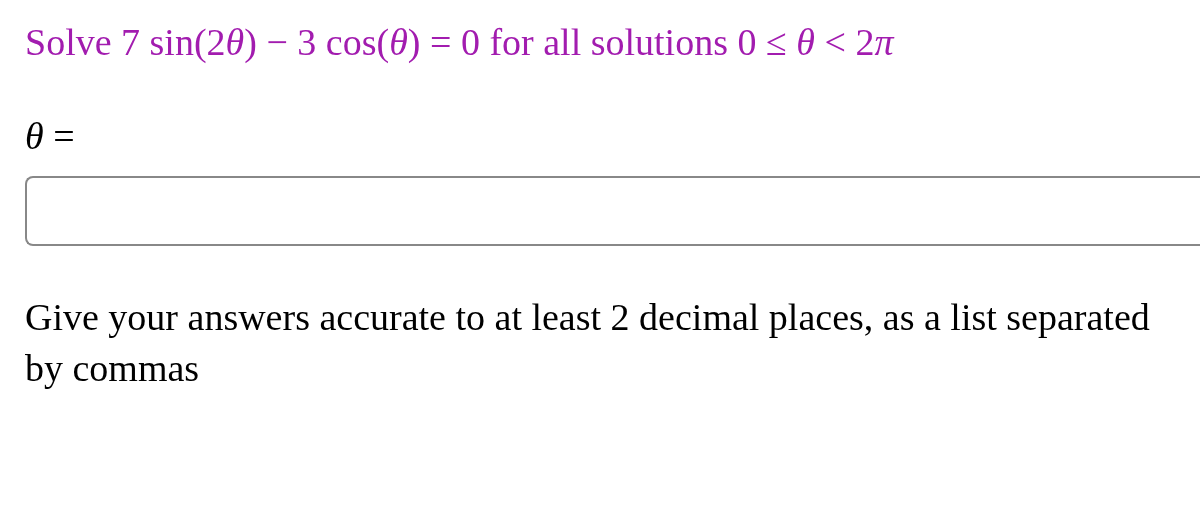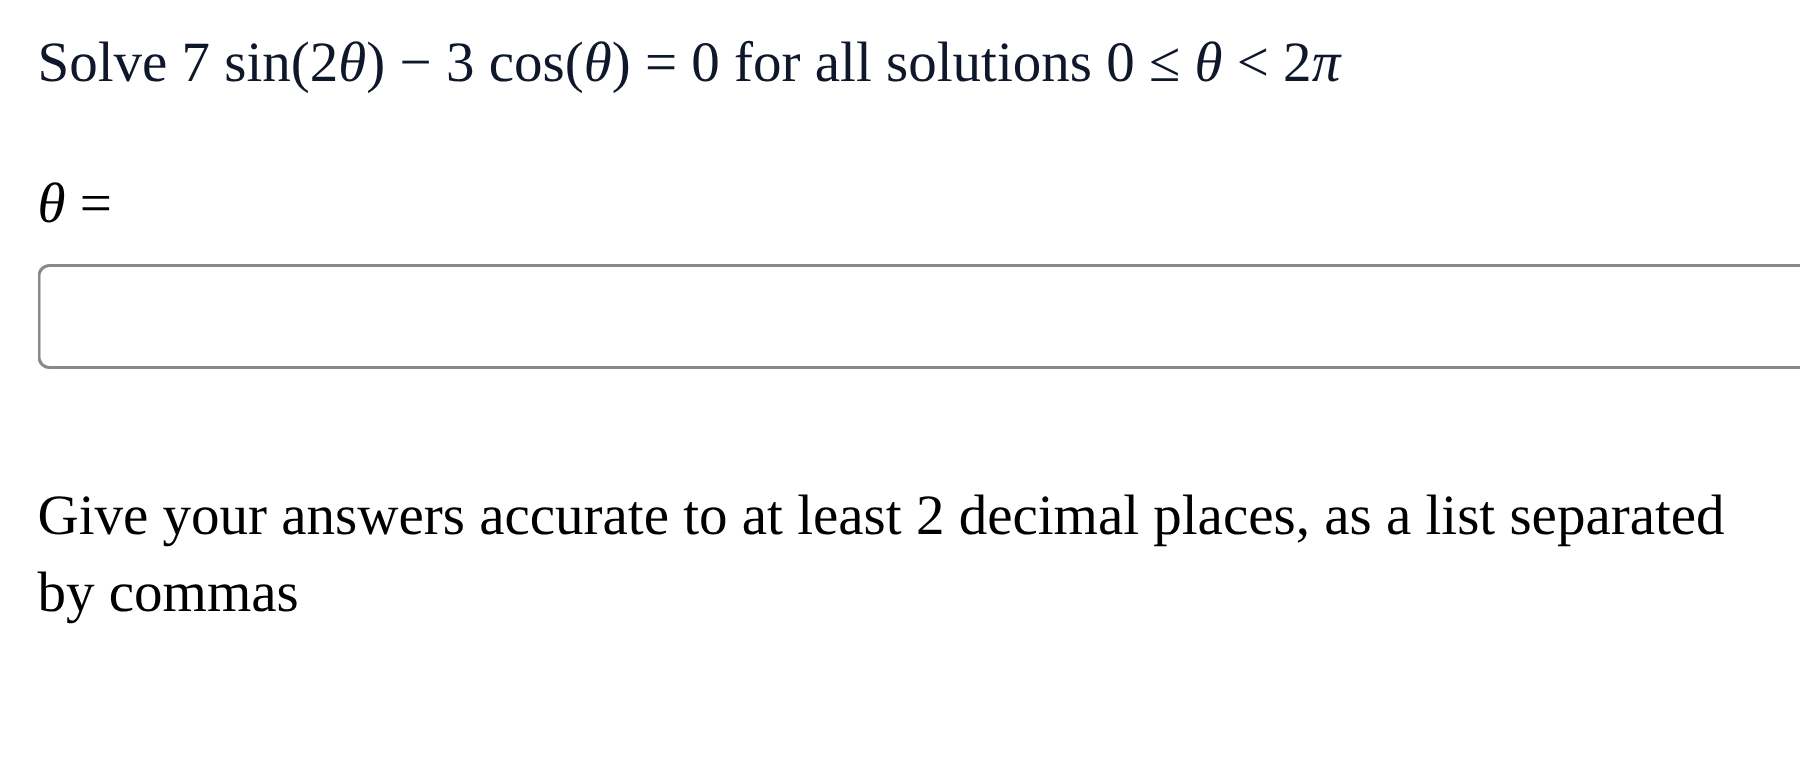--- a/index.html
+++ b/index.html
@@ -9,21 +9,21 @@
     }
     body {
       font-family: 'Times New Roman', Georgia, serif;
       background: #ffffff;
       padding: 20px 10px 20px 25px;
       width: 1200px;
       height: 516px;
     }
     .question-line {
       font-size: 38px;
-      color: #0f172a;
+      color: #a21caf;
       margin-bottom: 50px;
       white-space: nowrap;
     }
     .math {
       font-family: 'Cambria Math', 'Times New Roman', serif;
     }
     .italic {
       font-style: italic;
     }
     .answer-label {
@@ -39,21 +39,21 @@
       border-radius: 8px 0 0 8px;
       font-size: 28px;
       padding: 10px 15px;
       background: #fff;
       outline: none;
       font-family: inherit;
     }
     .instruction {
       font-size: 38px;
       color: #000;
-      margin-top: 73px;
+      margin-top: 46px;
       line-height: 1.35;
     }
   </style>
 </head>
 <body>
 
 
 
 <div class="question-line">
   <span>Solve </span><span class="math">7 sin(2<span class="italic">θ</span>) − 3 cos(<span class="italic">θ</span>) = 0</span><span> for all solutions </span><span class="math">0 ≤ <span class="italic">θ</span> &lt; 2<span class="italic">π</span></span>

